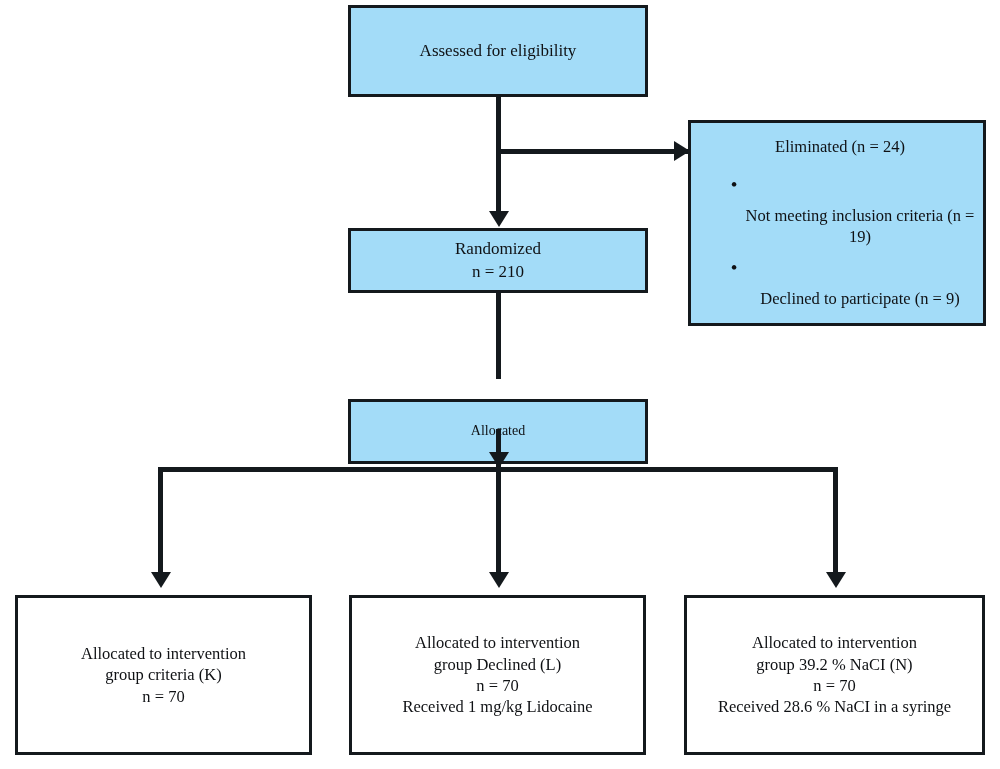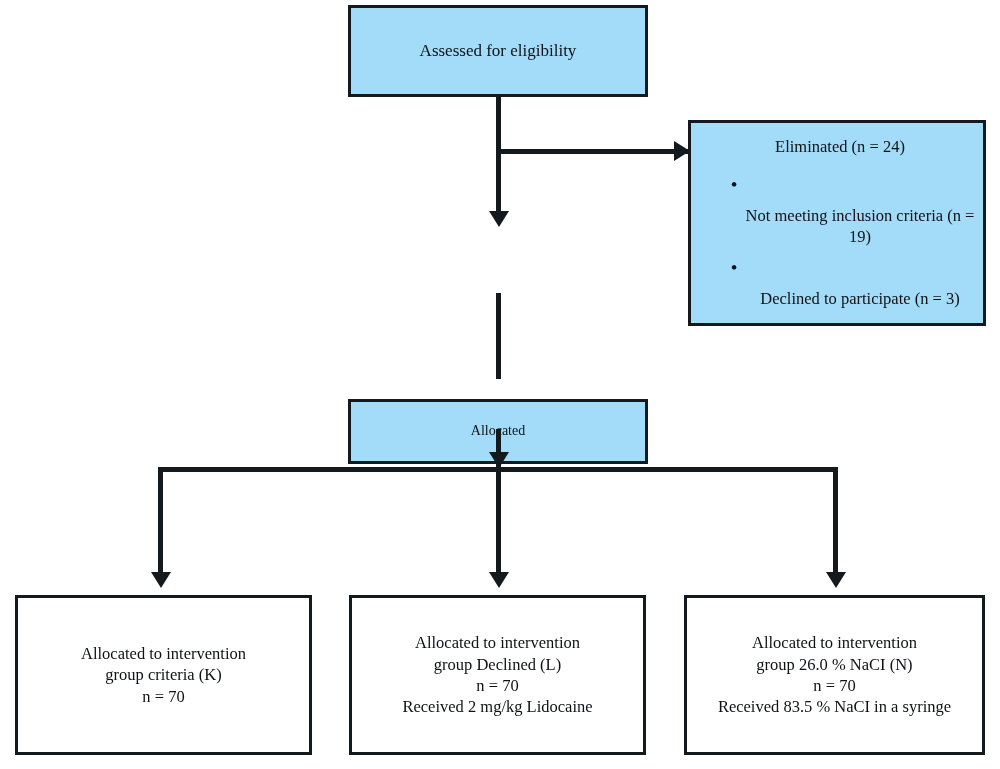--- a/index.html
+++ b/index.html
@@ -146,25 +146,31 @@
     <div class="elim-wrap">
       <div class="elim-title">Eliminated (n = 24)</div>
 
       <div class="elim-item" id="elim-item-0">
         <span class="bullet">•</span>
         <span class="elim-text">Not meeting inclusion criteria (n = 19)</span>
       </div>
 
       <div class="elim-item" id="elim-item-1">
         <span class="bullet">•</span>
-        <span class="elim-text">Declined to participate (n = 3)</span>
+        <span class="elim-text">Declined to participate (n = 9)</span>
       </div>
     </div>
   </div>
 
+  <div class="box blue" id="box-randomized">
+    <div class="box-inner">
+      <span class="line-text">Randomized</span>
+      <span class="line-text">n = 210</span>
+    </div>
+  </div>
 
   <div class="vline" id="conn-rand-alloc"></div>
 
   <div class="box blue" id="box-allocated">
     <div class="box-inner">
       <span class="line-text">Allocated</span>
     </div>
   </div>
 
   <div class="vline" id="conn-alloc-down"></div>
@@ -186,26 +192,26 @@
       <span class="line-text">group criteria (K)</span>
       <span class="line-text">n = 70</span>
     </div>
   </div>
 
   <div class="box white" id="box-arm-l">
     <div class="box-inner">
       <span class="line-text">Allocated to intervention</span>
       <span class="line-text">group Declined (L)</span>
       <span class="line-text">n = 70</span>
-      <span class="line-text">Received 2 mg/kg Lidocaine</span>
+      <span class="line-text">Received 1 mg/kg Lidocaine</span>
     </div>
   </div>
 
   <div class="box white" id="box-arm-n">
     <div class="box-inner">
       <span class="line-text">Allocated to intervention</span>
-      <span class="line-text">group 26.0 % NaCI (N)</span>
+      <span class="line-text">group 39.2 % NaCI (N)</span>
       <span class="line-text">n = 70</span>
-      <span class="line-text">Received 83.5 % NaCI in a syringe</span>
+      <span class="line-text">Received 28.6 % NaCI in a syringe</span>
     </div>
   </div>
 
 </div>
 
 </body></html>

